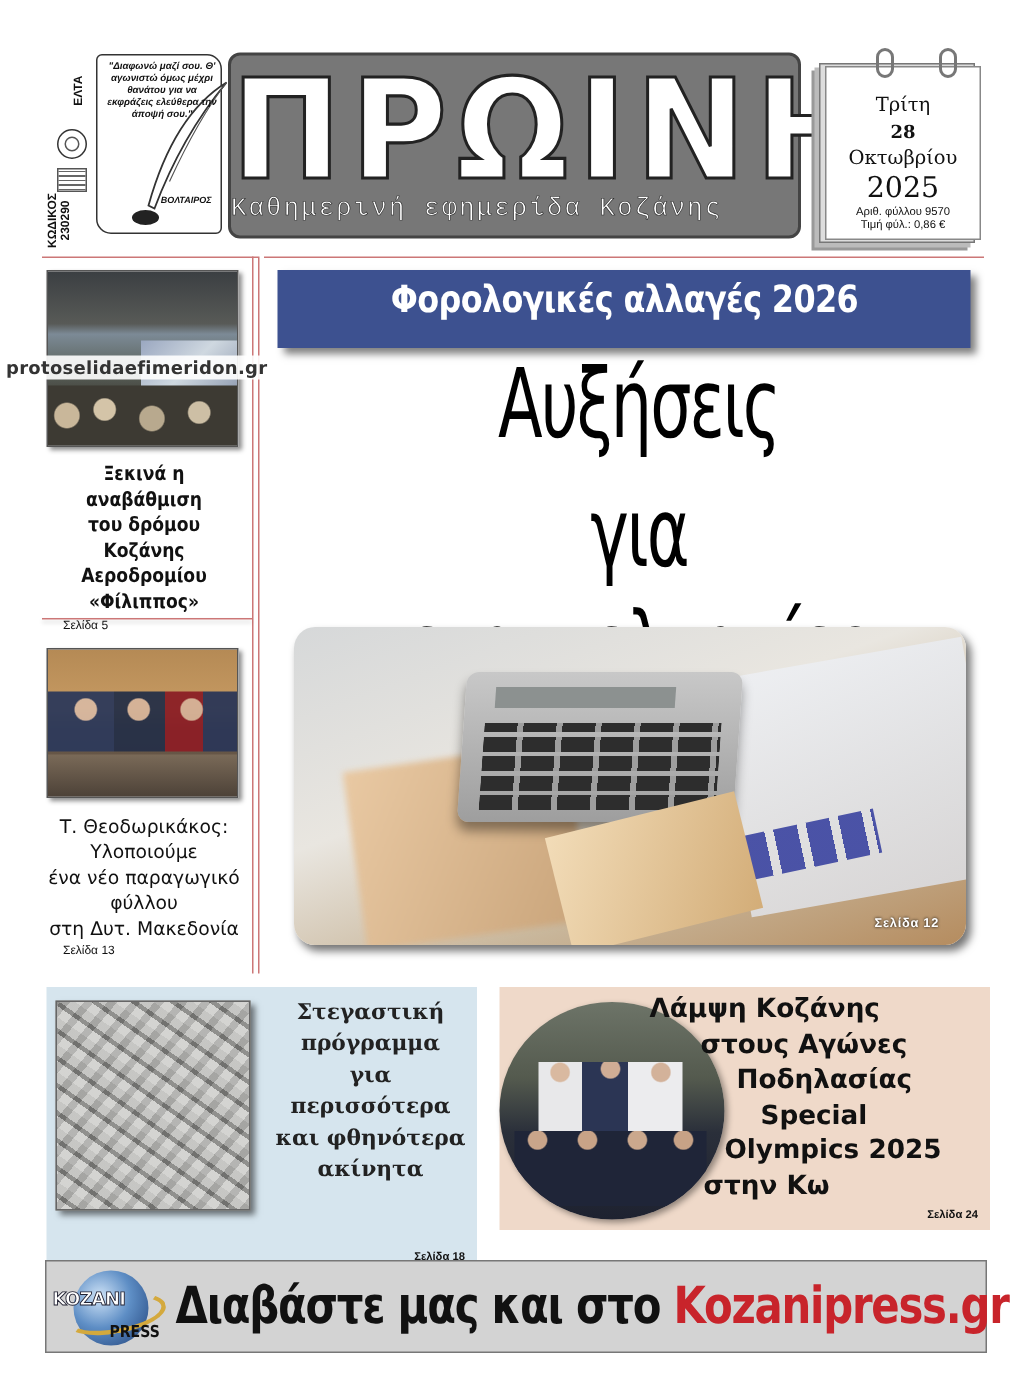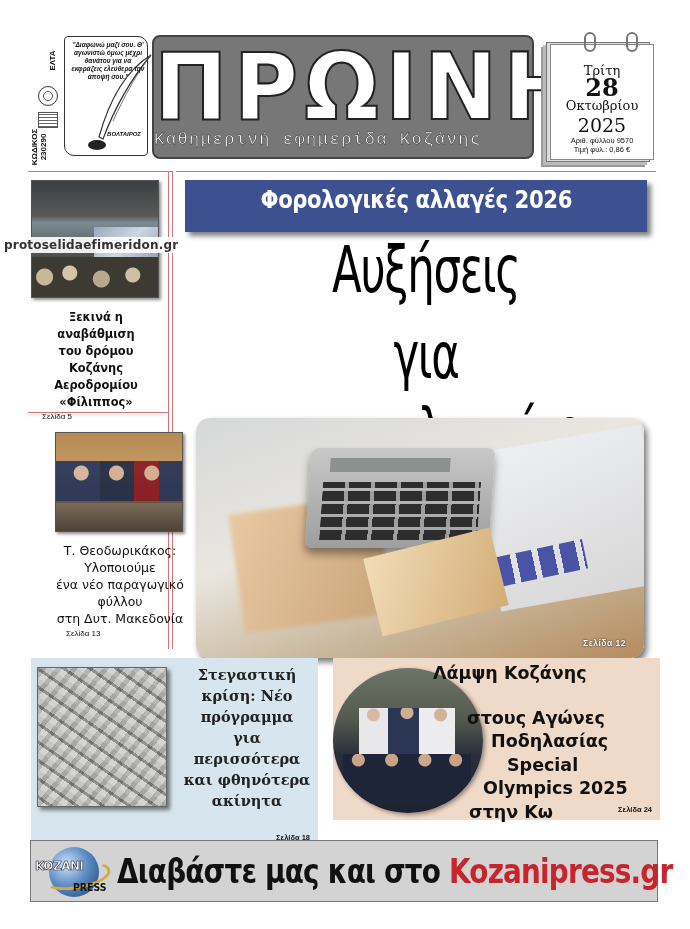--- a/index.html
+++ b/index.html
@@ -31,21 +31,21 @@
     font-family: Liberation Mono, monospace; font-size: 17px; color: #fff; letter-spacing: 1.5px; -webkit-text-stroke: 0.4px #222; }
 
   .calendar { position: absolute; left: 544px; top: 36px; width: 112px; height: 128px; }
   .cal-back { position: absolute; left: 2px; top: 6px; width: 104px; height: 120px; background: #ddd; border: 1px solid #777;
     box-shadow: -3px 3px 0 #bbb, -5px 5px 0 #999; }
   .cal-page { position: absolute; left: 6px; top: 8px; width: 104px; height: 116px; background: #fff; border: 1px solid #888; }
   .ring { position: absolute; top: -4px; width: 12px; height: 20px; border: 2px solid #777; border-radius: 6px; background: transparent; }
   .ring.r1 { left: 40px; } .ring.r2 { left: 82px; }
   .cal-text { position: absolute; left: 6px; top: 27px; width: 104px; text-align: center; font-family: "DejaVu Serif", serif; }
   .cal-day { font-size: 13px; line-height: 15px; }
-  .cal-date { font-size: 24px; font-weight: bold; line-height: 20px; }
+  .cal-date { font-size: 12px; font-weight: bold; line-height: 20px; }
   .cal-month { font-size: 13px; line-height: 16px; }
   .cal-year { font-size: 19px; line-height: 22px; }
   .cal-issue, .cal-price { font-family: "Liberation Sans", sans-serif; font-size: 7.5px; line-height: 9px; }
 
   
   .hline-top { position: absolute; left: 176px; top: 171px; width: 480px; height: 0; border-top: 1px solid #c77; }
   .vline-a { position: absolute; left: 168px; top: 171px; width: 0; height: 478px; border-left: 1px solid #c77; }
   .vline-b { position: absolute; left: 172px; top: 171px; width: 0; height: 478px; border-left: 1px solid #c77; }
   .hline-left1 { position: absolute; left: 28px; top: 412px; width: 140px; height: 0; border-top: 1px solid #c77; box-shadow: 0 2px 3px rgba(0,0,0,0.2); }
   .hline-left0 { position: absolute; left: 28px; top: 171px; width: 144px; height: 0; border-top: 1px solid #c77; }
@@ -81,21 +81,21 @@
   .kicker { position: absolute; left: 185px; top: 180px; width: 462px; height: 52px; background: #3d5190;
      box-shadow: 4px 4px 5px rgba(0,0,0,0.5); text-align: center; color: #fff;
      font-family: "DejaVu Sans", sans-serif; font-weight: bold; font-size: 25px; line-height: 40px; letter-spacing: -0.5px;
      transform-origin: left; }
   .kicker span { display: inline-block; transform: scaleX(0.85); }
   .main-head { position: absolute; left: 176px; width: 500px; text-align: center; color: #000;
      font-family: "DejaVu Sans", sans-serif; font-weight: normal; letter-spacing: -2px; }
   .main-head span { display: inline-block; transform: scaleX(0.68); }
   .mh1 { top: 232px; font-size: 64px; line-height: 76px; }
   .mh2 { top: 318px; font-size: 64px; line-height: 76px; }
-  .main-photo { position: absolute; left: 196px; top: 418px; width: 448px; height: 240px; border-radius: 14px; overflow: hidden;
+  .main-photo { position: absolute; left: 196px; top: 418px; width: 448px; height: 212px; border-radius: 14px; overflow: hidden;
      box-shadow: 3px 4px 6px rgba(0,0,0,0.55);
      background: linear-gradient(160deg, #d6d8d9 0%, #e9e6e0 40%, #c9b79c 70%, #b58c5f 100%); }
   .calc { position: absolute; left: 112px; top: 30px; width: 184px; height: 100px; background: linear-gradient(180deg,#c8c8c8,#9e9e9e);
      border-radius: 8px; box-shadow: 0 6px 8px rgba(0,0,0,0.4); transform: skewX(-4deg); }
   .calc .disp { position: absolute; left: 20px; top: 10px; width: 120px; height: 14px; background: #8c9190; }
   .calc .keys { position: absolute; left: 14px; top: 34px; width: 158px; height: 58px;
      background: repeating-linear-gradient(90deg, #2d2d2d 0 22px, #9e9e9e 22px 26px),
                  #2d2d2d; -webkit-mask: repeating-linear-gradient(0deg, #000 0 10px, transparent 10px 13px); }
   .cash1 { position: absolute; left: 40px; top: 86px; width: 150px; height: 120px; background: linear-gradient(120deg,#e9c9a3,#c9a47a); transform: rotate(-8deg); filter: blur(2px); }
   .cash2 { position: absolute; left: 175px; top: 124px; width: 130px; height: 80px; background: linear-gradient(120deg,#f2dcb8,#d3ad78); transform: rotate(-14deg); }
@@ -206,21 +206,21 @@
     <div>Ξεκινά η αναβάθμιση</div>
     <div>του δρόμου</div>
     <div>Κοζάνης Αεροδρομίου</div>
     <div>«Φίλιππος»</div>
   </div>
   <div class="page-ref">Σελίδα 5</div>
 </div>
 
 <div class="watermark">protoselidaefimeridon.gr</div>
 
-<div class="side-story" style="top:432px;margin-left:24px;">
+<div class="side-story" style="top:432px;">
   <div class="side-photo photo2">
     <div class="ppl"></div>
     <div class="table"></div>
   </div>
   <div class="side-headline" style="font-weight:normal; font-size:12.5px;">
     <div>Τ. Θεοδωρικάκος:</div>
     <div>Υλοποιούμε</div>
     <div>ένα νέο παραγωγικό</div>
     <div>φύλλου</div>
     <div>στη Δυτ. Μακεδονία</div>
@@ -246,37 +246,36 @@
     <div class="keys"></div>
   </div>
   <div class="cash2"></div>
   <div class="main-page-ref">Σελίδα 12</div>
 </div>
 
 <div class="box-housing">
   <div class="housing-photo"></div>
   <div class="housing-head">
     <div>Στεγαστική</div>
-    <div>κρίση: Νέο</div>
     <div>πρόγραμμα</div>
     <div>για περισσότερα</div>
     <div>και φθηνότερα</div>
     <div>ακίνητα</div>
   </div>
   <div class="housing-ref">Σελίδα 18</div>
 </div>
 
 <div class="box-sport">
   <div class="sport-photo">
     <div class="back"></div>
     <div class="front"></div>
   </div>
   <div class="sport-head">
     <div style="padding-left:0px;">Λάμψη Κοζάνης</div>
-    <div style="padding-left:34px;margin-top:21px;">στους Αγώνες</div>
+    <div style="padding-left:34px;">στους Αγώνες</div>
     <div style="padding-left:58px;">Ποδηλασίας</div>
     <div style="padding-left:74px;">Special</div>
     <div style="padding-left:50px;">Olympics 2025</div>
     <div style="padding-left:36px;">στην Κω</div>
   </div>
   <div class="sport-ref">Σελίδα 24</div>
 </div>
 
 <div class="banner">
   <div class="kp-logo">

